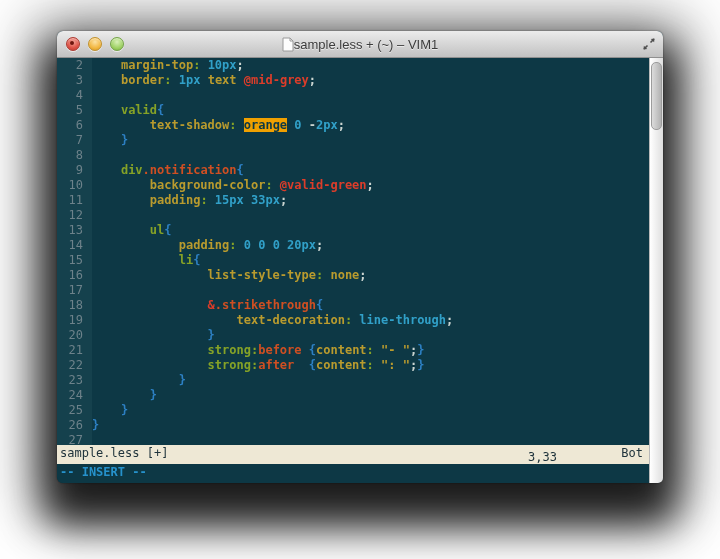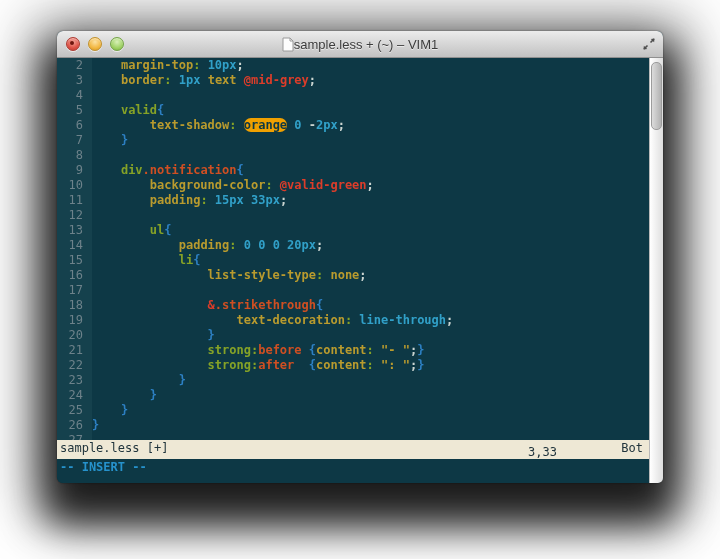--- a/index.html
+++ b/index.html
@@ -41,31 +41,31 @@
   .ln{flex:none;width:26px;padding-right:9px;text-align:right;
     background:var(--gutter-background);color:var(--line-number);font-weight:normal;}
   .code{white-space:pre;}
   .c-t{color:var(--base-text);}
   .c-p{color:var(--property-gold);text-align:right;}
   .c-g{color:var(--tag-green);}
   .c-v{color:var(--value-cyan);}
   .c-r{color:var(--variable-red);}
   .c-o{color:var(--class-orange);}
   .c-b{color:var(--brace-blue);}
-  .c-h{background:var(--highlight-bg);color:var(--highlight-text);border-radius:7px;}
+  .c-h{background:var(--highlight-bg);color:var(--highlight-text);}
   
   .statusbar{
     flex:none;height:19px;background:var(--statusbar-bg);color:var(--statusbar-text);
     font-family:"DejaVu Sans Mono","Liberation Mono",monospace;font-size:12px;line-height:17px;
     position:relative;padding-left:3px;box-sizing:border-box;
   }
   .statusbar .pos{position:absolute;left:471px;top:4px;}
   .statusbar .bot{position:absolute;right:6px;top:0;}
   .cmdline{
-    flex:none;height:24px;background:var(--background);
+    flex:none;height:19px;background:var(--background);
     font-family:"DejaVu Sans Mono","Liberation Mono",monospace;font-size:12px;font-weight:bold;
     line-height:16px;padding-left:3px;color:var(--mode-blue);border-radius:0 0 0 6px;
   }
   
   .scrollbar{
     flex:none;width:13px;background:linear-gradient(to right,#ffffff,#ebebeb 60%,#dedede);
     border-left:1px solid #b9b9b9;border-radius:0 0 5px 0;position:relative;
   }
   .scroll-thumb{
     position:absolute;left:1px;top:4px;width:9px;height:66px;border-radius:5px;

